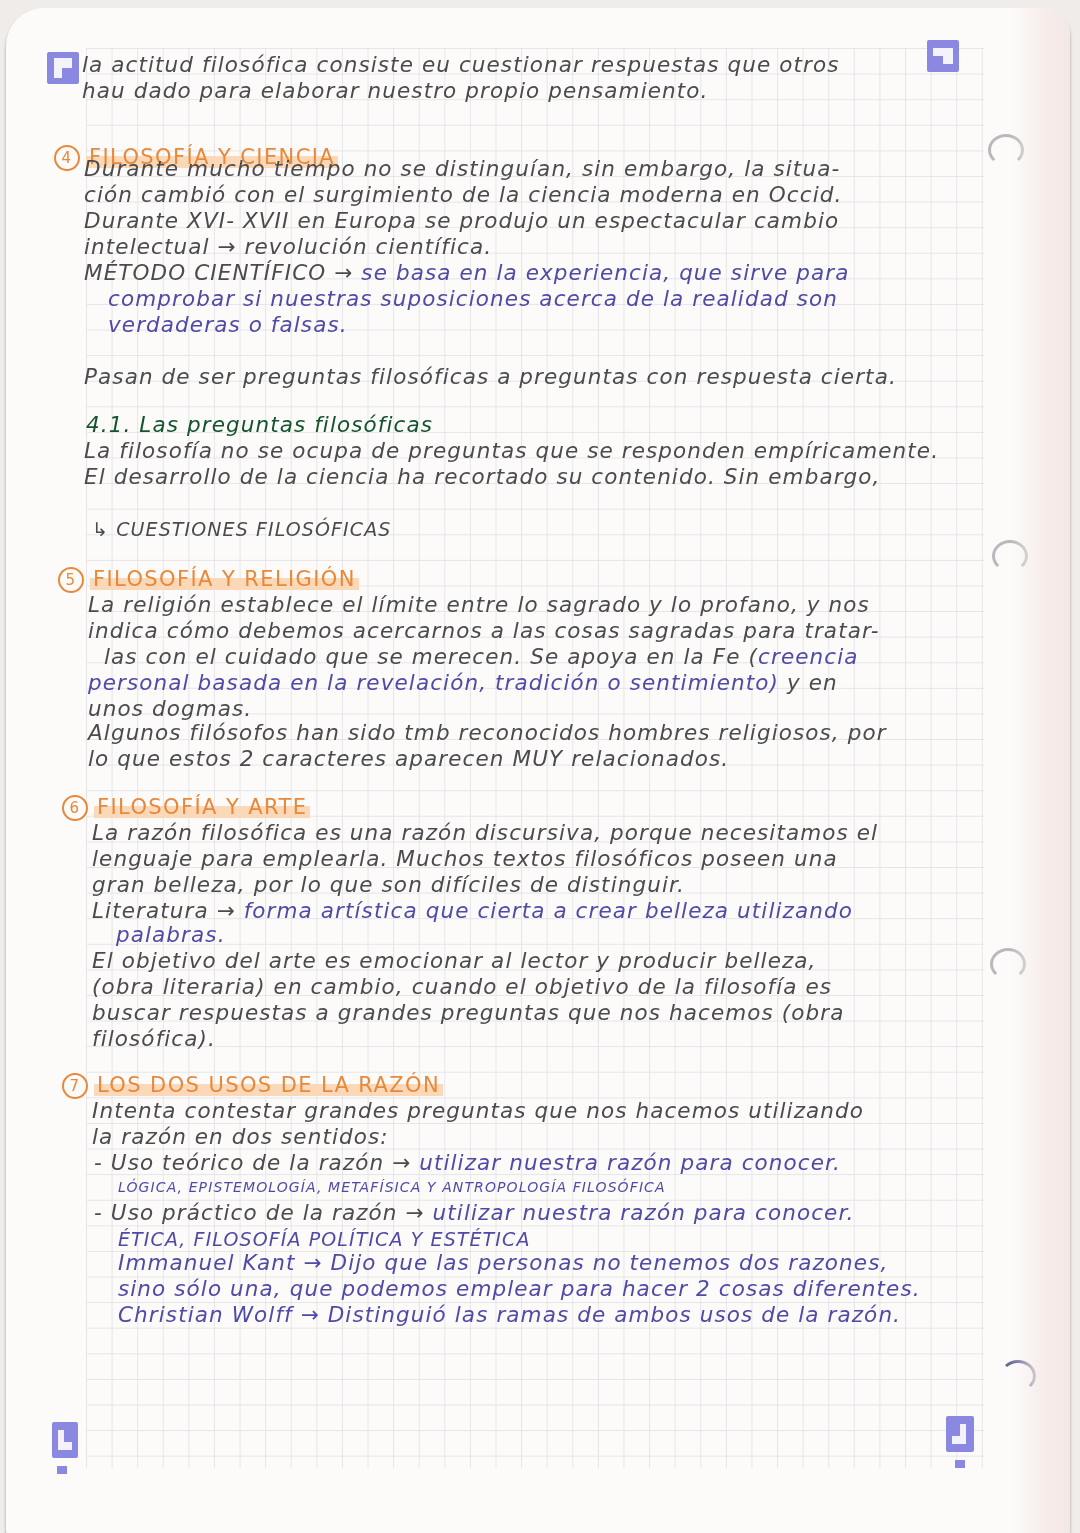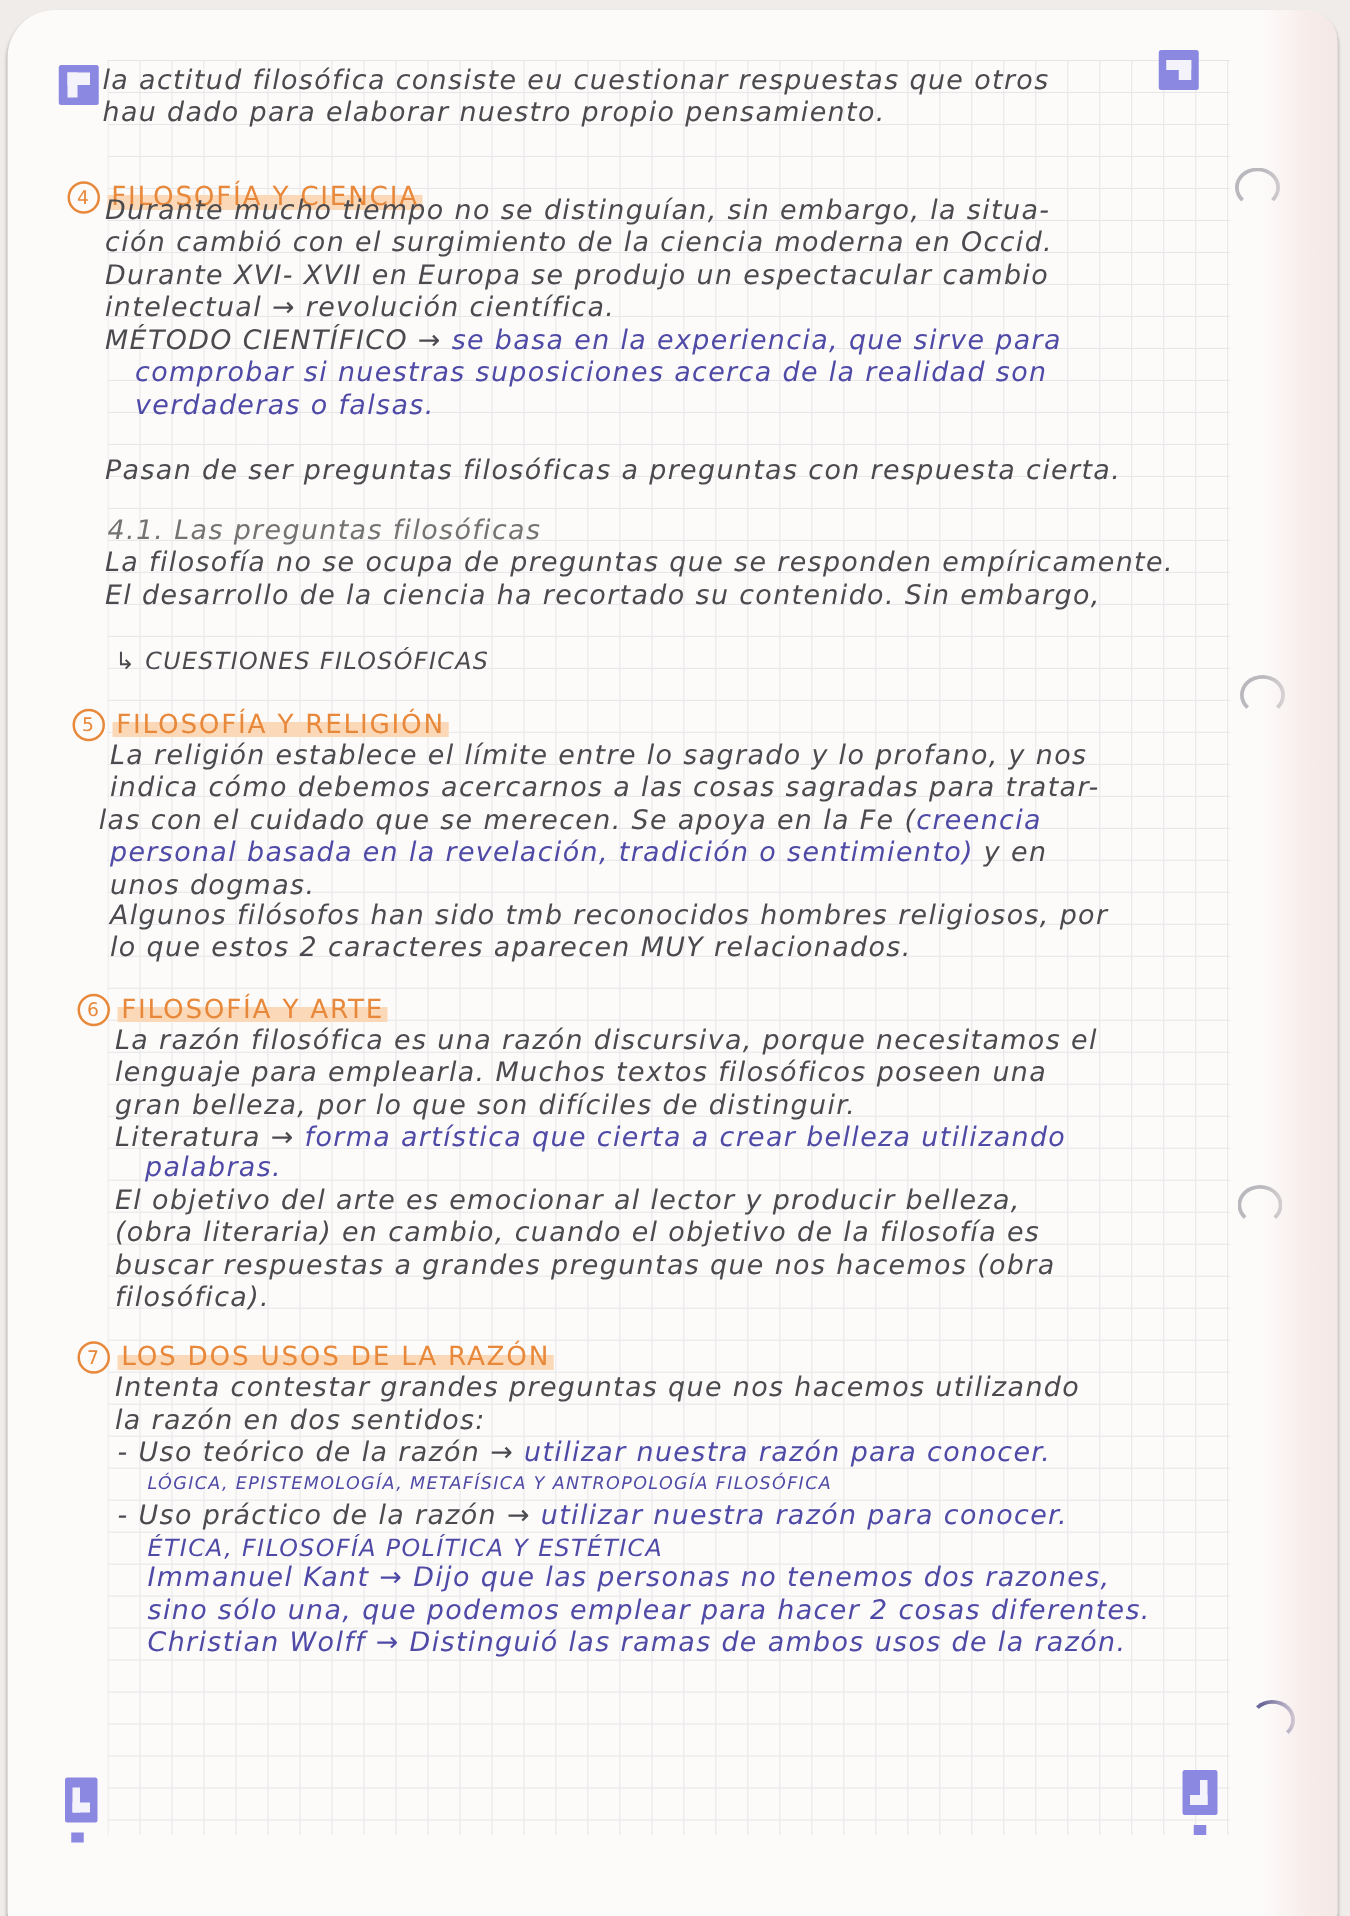--- a/index.html
+++ b/index.html
@@ -59,21 +59,21 @@
   .heading .hl {
     background: linear-gradient(to bottom, transparent 45%, #fbd9b8 45%, #fbd9b8 95%, transparent 95%);
     padding: 0 3px;
   }
   .num {
     display: inline-block; width: 22px; height: 22px; border: 2px solid #e8883a;
     border-radius: 50%; text-align: center; line-height: 22px; font-size: 15px;
     margin-right: 6px; vertical-align: 1px; color: #e8883a;
   }
   .subheading {
-    position: absolute; white-space: nowrap; color: #737373;
+    position: absolute; white-space: nowrap; color: #14532d;
     font-size: 21.5px; letter-spacing: 1.1px; font-style: italic; line-height: 26px;
   }
 </style>
 </head>
 <body>
 
 <div class="page">
   <div class="grid"></div>
 
   <div class="corner" style="left:41px; top:44px;">
@@ -123,21 +123,21 @@
     <div class="subheading" style="left:80px; top:404px;">4.1. Las preguntas filosóficas</div>
     <div class="line" style="left:78px; top:430px;">La filosofía no se ocupa de preguntas que se responden empíricamente.</div>
     <div class="line" style="left:78px; top:456px;">El desarrollo de la ciencia ha recortado su contenido. Sin embargo,</div>
     <div class="line" style="left:86px; top:508px; font-size:19px;">↳ CUESTIONES FILOSÓFICAS</div>
 
     <div class="heading" style="left:52px; top:558px;">
       <span class="num">5</span><span class="hl">FILOSOFÍA Y RELIGIÓN</span>
     </div>
     <div class="line" style="left:82px; top:584px;">La religión establece el límite entre lo sagrado y lo profano, y nos</div>
     <div class="line" style="left:82px; top:610px;">indica cómo debemos acercarnos a las cosas sagradas para tratar-</div>
-    <div class="line" style="left:73px; top:636px;">
+    <div class="line" style="left:98px; top:636px;">
       <span>las con el cuidado que se merecen. Se apoya en la Fe (</span><span class="blue">creencia</span>
     </div>
     <div class="line" style="left:82px; top:662px;">
       <span class="blue">personal basada en la revelación, tradición o sentimiento)</span>
       <span>y en</span>
     </div>
     <div class="line" style="left:82px; top:688px;">unos dogmas.</div>
     <div class="line" style="left:82px; top:712px;">Algunos filósofos han sido tmb reconocidos hombres religiosos, por</div>
     <div class="line" style="left:82px; top:738px;">lo que estos 2 caracteres aparecen MUY relacionados.</div>
 

